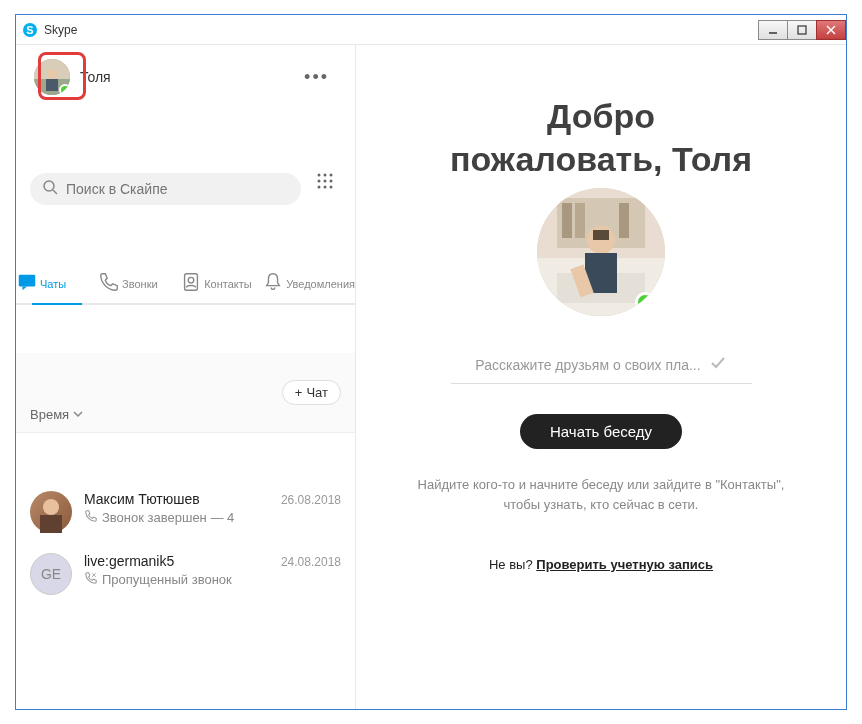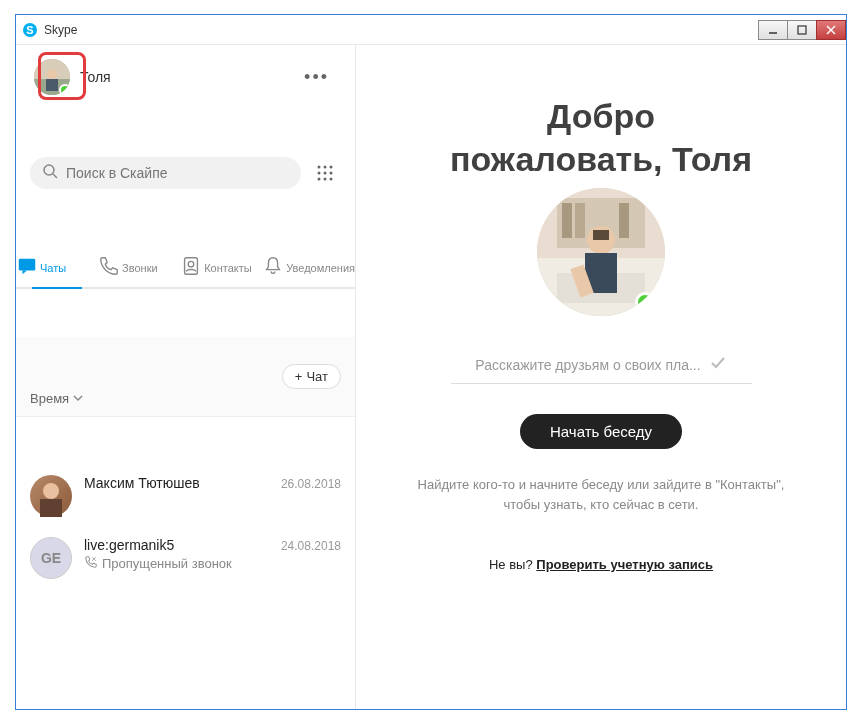--- a/index.html
+++ b/index.html
@@ -15,35 +15,35 @@
     .win-btn svg { display:block; }
     .app-body { flex:1; display:flex; overflow:hidden; }
     .sidebar { width: 340px; border-right: 1px solid #e8e8e8; display:flex; flex-direction:column; background:#fff;gap:48px; }
     .profile-row { display:flex; align-items:center; padding: 14px 18px 10px 18px; }
     .avatar-small { width: 36px; height:36px; border-radius:50%; position:relative; background: linear-gradient(135deg,#c9b8a8,#8a9688); display:flex; align-items:center; justify-content:center; overflow:hidden; }
     .avatar-small svg { width:100%; height:100%; }
     .presence-dot { position:absolute; bottom:-1px; right:-1px; width:12px; height:12px; background:#4cd137; border:2px solid #fff; border-radius:50%; }
     .profile-name { margin-left:10px; font-size:14px; color:#333; flex:1; }
     .more-btn { color:#666; font-size:18px; letter-spacing:2px; cursor:pointer; padding:4px 8px; }
     .search-row { display:flex; align-items:center; padding: 4px 14px 10px 14px; gap:8px; }
-    .search-box { flex:1; display:flex; align-items:center; background:#f1f1f1; border-radius:18px; padding:6px 12px; gap:8px; }
+    .search-box { flex:1; display:flex; align-items:center; background:#f1f1f1; border-radius:18px; padding:6px 12px; gap:8px;margin-top:16px; }
     .search-box input { border:none; background:transparent; outline:none; font-size:14px; flex:1; color:#666; }
     .dialpad-btn { width:32px; height:32px; display:flex; align-items:center; justify-content:center; cursor:pointer; color:#666; }
     .tabs-row { display:flex; border-bottom:2px solid #e8e8e8; }
     .tab { flex:1; display:flex; flex-direction:row; align-items:center; padding:8px 0 6px 0; cursor:pointer; gap:2px; color:#888; position:relative; }
     .tab.active { color:#0099e5; }
     .tab.active::after { content:''; position:absolute; bottom:-2px; left:20%; right:20%; height:2px; background:#0099e5; }
     .tab-label { font-size:11px; }
     .tab svg { width:22px; height:22px; }
     .filter-row { display:flex; align-items:center; justify-content:space-between; padding:10px 14px; background:#fafafa; border-bottom:1px solid #eee; }
     .filter-label { font-size:13px; color:#666; display:flex; align-items:center; gap:4px; cursor:pointer;margin-top:44px; }
     .new-chat-btn { display:flex; align-items:center; gap:4px; border:1px solid #ddd; background:#fff; border-radius:16px; padding:4px 12px; font-size:13px; color:#333; cursor:pointer; }
     .chat-list { flex:1; overflow:auto; }
     .chat-item { display:flex; padding:10px 14px; gap:12px; cursor:pointer; }
-    .chat-avatar { width:42px; height:42px; border-radius:50%; flex-shrink:0; display:flex; align-items:center; justify-content:center; color:#fff; font-size:14px;font-weight:bold; }
+    .chat-avatar { width:42px; height:42px; border-radius:50%; flex-shrink:0; display:flex; align-items:center; justify-content:center; color:#fff; font-size:14px; }
     .chat-avatar.a1 { background:linear-gradient(135deg,#b8896a,#8a5a3a); }
     .chat-avatar.a2 { background:#d8d8e8; color:#888; border:1px solid #ccc; }
     .chat-body { flex:1; min-width:0; }
     .chat-top { display:flex; justify-content:space-between; align-items:baseline; }
     .chat-name { font-size:14px; color:#222; }
     .chat-date { font-size:12px; color:#999; }
     .chat-sub { font-size:13px; color:#888; display:flex; align-items:center; gap:4px; margin-top:2px; }
     .main-pane { flex:1; display:flex; flex-direction:column; align-items:center; padding:50px 30px 20px 30px; text-align:center; }
     .welcome-title { font-size:34px; font-weight:700; color:#404040; line-height:1.25; margin-bottom:8px; }
     .big-avatar { width:128px; height:128px; border-radius:50%; background:linear-gradient(#e8ddd0 40%, #c0c8b0); position:relative; margin-bottom:30px; display:flex; align-items:center; justify-content:center; overflow:hidden; }
@@ -179,20 +179,26 @@
             <svg viewBox="0 0 42 42">
                 <circle cx="21" cy="16" r="8" fill="#e8c0a0"></circle>
                 <rect x="10" y="24" width="22" height="18" fill="#604030"></rect>
               </svg>
           </div>
           <div class="chat-body">
             <div class="chat-top">
               <span class="chat-name">Максим Тютюшев</span>
               <span class="chat-date">26.08.2018</span>
             </div>
+            <div class="chat-sub">
+              <span><svg width="14" height="14" viewBox="0 0 24 24">
+                    <path d="M5 3 L8 3 L10 8 L8 10 C9 13 11 15 14 16 L16 14 L21 16 L21 19 C21 20 20 21 19 21 C11 21 3 13 3 5 C3 4 4 3 5 3 Z" fill="none" stroke="#999" stroke-width="1.8"></path>
+                  </svg></span>
+              <span>Звонок завершен — 4</span>
+            </div>
           </div>
         </div>
         <div class="chat-item">
           <div class="chat-avatar a2">GE</div>
           <div class="chat-body">
             <div class="chat-top">
               <span class="chat-name">live:germanik5</span>
               <span class="chat-date">24.08.2018</span>
             </div>
             <div class="chat-sub">

